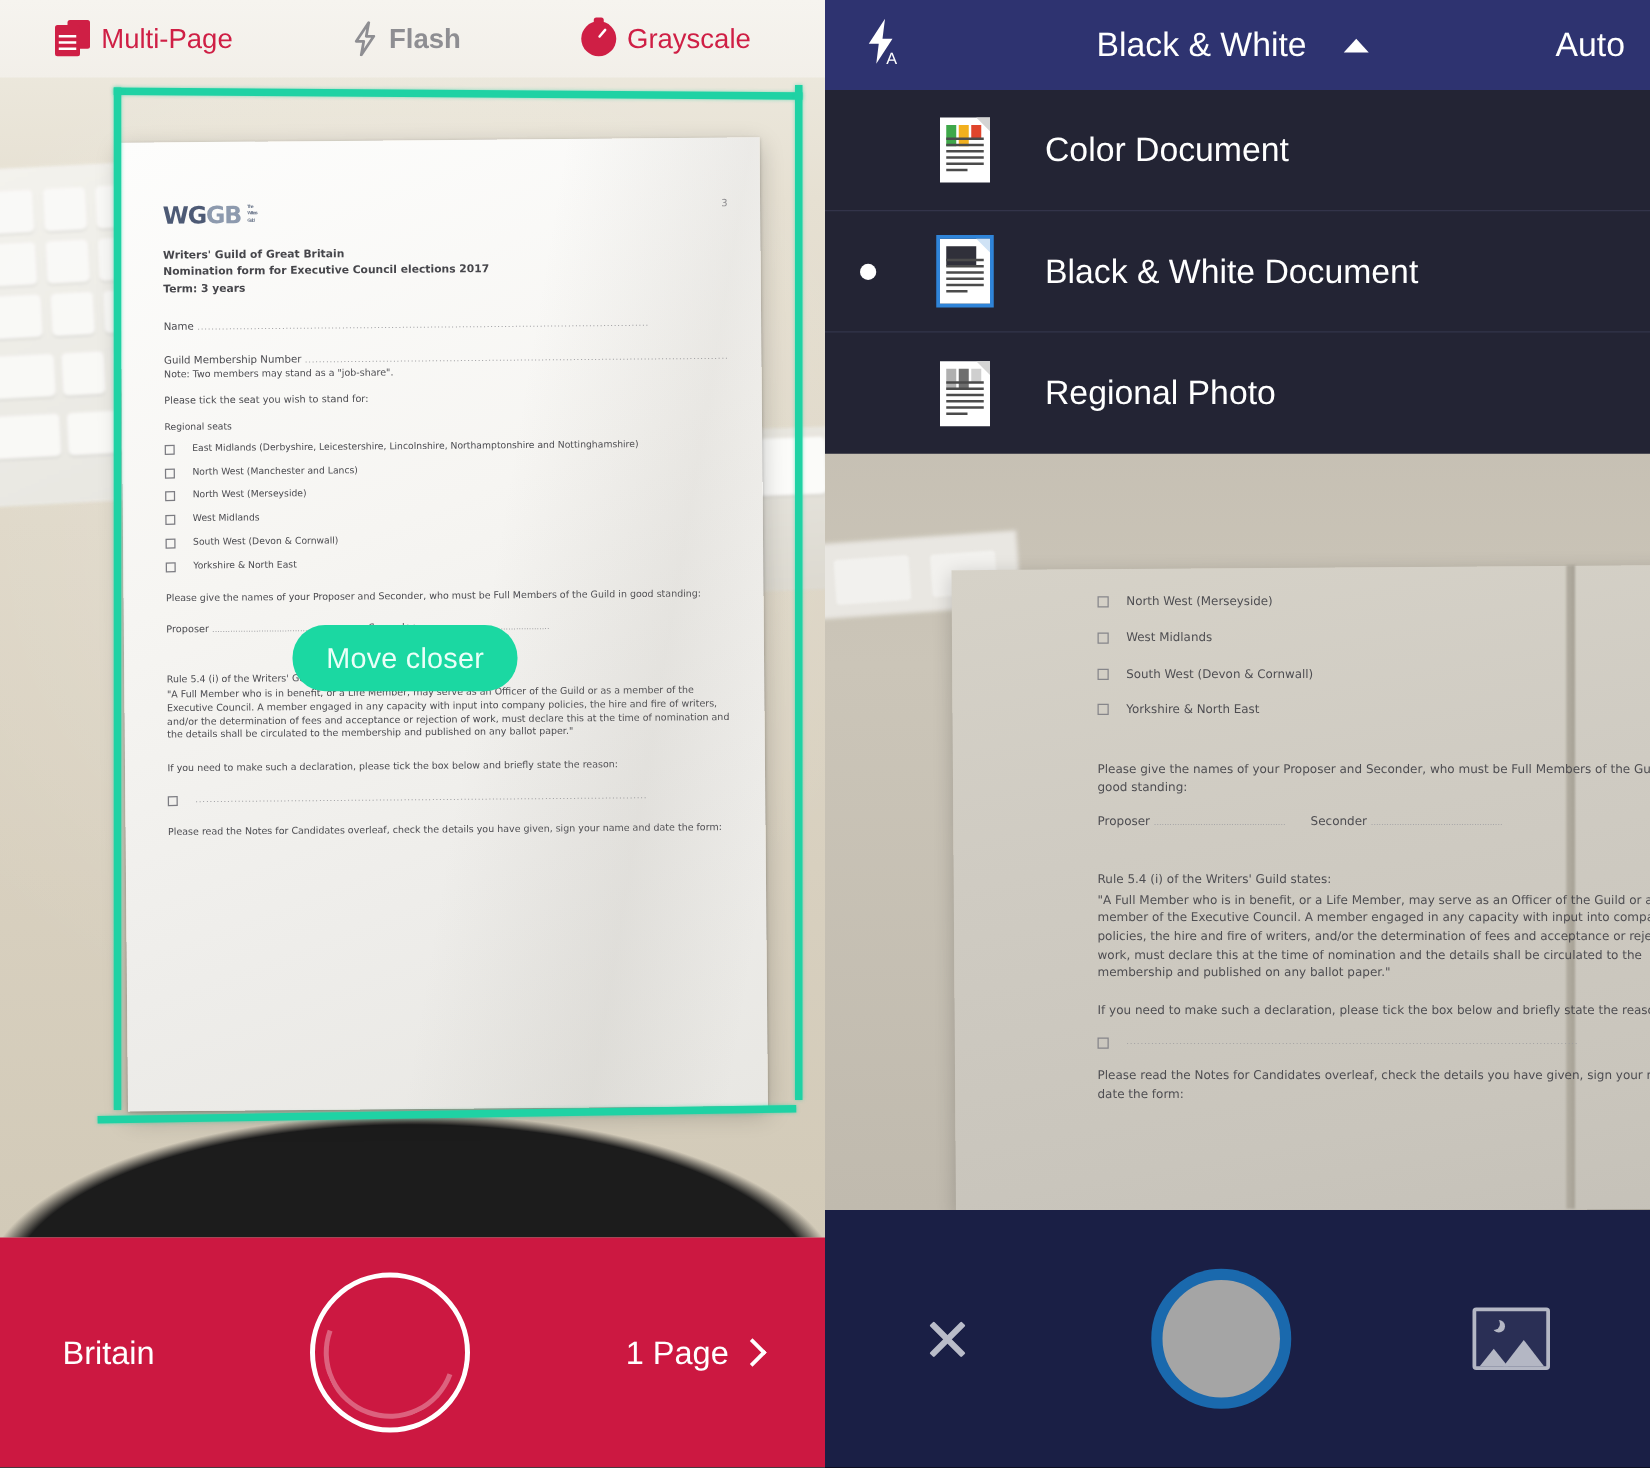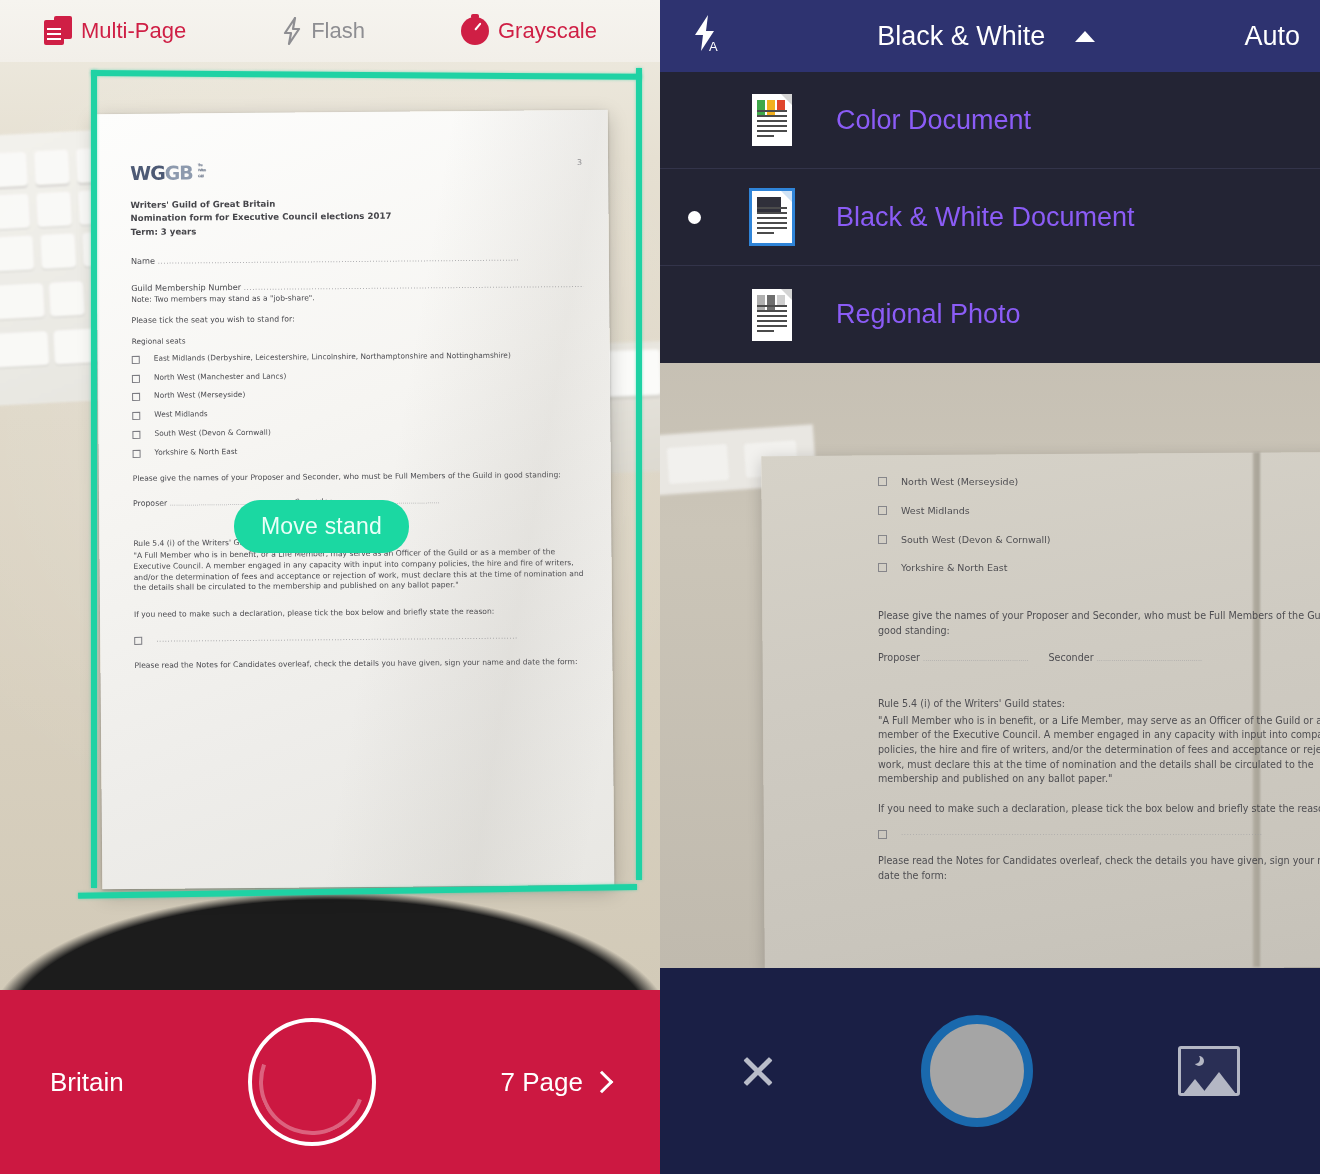--- a/index.html
+++ b/index.html
@@ -66,21 +66,21 @@
   
   .toolbar{position:absolute;left:0;top:0;width:660px;height:62px;
     background:linear-gradient(180deg,#f6f4ef 0%,#f2efe9 100%);
     display:flex;align-items:center;}
   .tb-item{display:flex;align-items:center;gap:9px;cursor:pointer;}
   .tb-item.mp{margin-left:44px;}
   .tb-item.fl{margin-left:96px;}
   .tb-item.au{margin-left:96px;}
   .tb-label{font-size:22px;}
   .tb-label.red{color:#cf1f45;}
-  .tb-label.gray{color:#8e8e92;}
+  .tb-label.gray{color:#8e8e92;font-weight:bold;}
 
   
   .ic-multi{position:relative;width:28px;height:30px;}
   .ic-multi .back{position:absolute;right:0;top:0;width:18px;height:23px;background:#cf1f45;border-radius:2px;}
   .ic-multi .front{position:absolute;left:0;top:4px;width:20px;height:25px;background:#cf1f45;border-radius:2px;}
   .ic-multi .ln{position:absolute;left:3px;width:14px;height:2px;background:#fff;}
   .ic-flash svg{display:block;}
   .ic-timer{position:relative;width:28px;height:28px;border-radius:50%;background:#cf1f45;}
   .ic-timer:before{content:"";position:absolute;left:13px;top:13px;width:2px;height:9px;background:#fff;
     transform-origin:top center;transform:rotate(-140deg);border-radius:1px;}
@@ -130,21 +130,21 @@
     border-bottom:11px solid #fff;}
   .r-auto{color:#fff;font-size:27px;margin-right:20px;cursor:pointer;}
 
   
   .dropdown{position:absolute;left:0;top:72px;width:660px;background:#232434;}
   .dd-item{position:relative;display:flex;align-items:center;height:97px;box-sizing:border-box;
     border-bottom:1px solid #33344a;cursor:pointer;}
   .dd-item:last-child{border-bottom:none;}
   .dd-dot{position:absolute;left:28px;width:13px;height:13px;border-radius:50%;background:#fff;}
   .dd-icon{margin-left:86px;width:52px;height:58px;position:relative;flex:0 0 auto;}
-  .dd-label{margin-left:38px;color:#8b5cf6;font-size:27px;}
+  .dd-label{margin-left:38px;color:#ffffff;font-size:27px;}
 
   
   .fi{position:absolute;left:6px;top:3px;width:40px;height:52px;background:#fff;}
   .fi.blue{background:#fff;outline:3px solid #2f84d8;}
   .fi-fold{position:absolute;right:0;top:0;width:0;height:0;border-left:11px solid transparent;}
   .fi-lines{position:absolute;left:5px;right:5px;bottom:6px;}
   .fi-lines i{display:block;height:2px;background:#4b4b4b;margin-bottom:3px;}
   .fi-lines i.short{width:55%;}
   .sw-c{position:absolute;left:5px;top:6px;display:flex;gap:2px;height:17px;}
   .sw-c b{display:block;width:8px;}
@@ -263,21 +263,21 @@
         </div>
       </div>
 
       <div class="crop">
         <div class="edge top"></div>
         <div class="edge left"></div>
         <div class="edge right"></div>
         <div class="edge bottom"></div>
       </div>
 
-      <div class="pill">Move stand</div>
+      <div class="pill">Move closer</div>
     </div>
 
     <div class="toolbar">
       <div class="tb-item mp">
         <span class="ic-multi">
           <span class="back"></span>
           <span class="front"></span>
           <span class="ln" style="top:12px;"></span>
           <span class="ln" style="top:17px;"></span>
           <span class="ln" style="top:22px;"></span>
@@ -295,21 +295,21 @@
       <div class="tb-item au">
         <span class="ic-timer"></span>
         <span class="tb-label red">Grayscale</span>
       </div>
     </div>
 
     <div class="bottombar">
       <div class="btn-cancel">Britain</div>
       <div class="shutter"></div>
       <div class="btn-pages">
-        <span>7 Page</span>
+        <span>1 Page</span>
         <span class="chev"></span>
       </div>
     </div>
   </div>
 
   <div class="panel-right">
 
     <div class="cam-right">
       <div class="r-kb"></div>
       <div class="r-kb2"></div>

